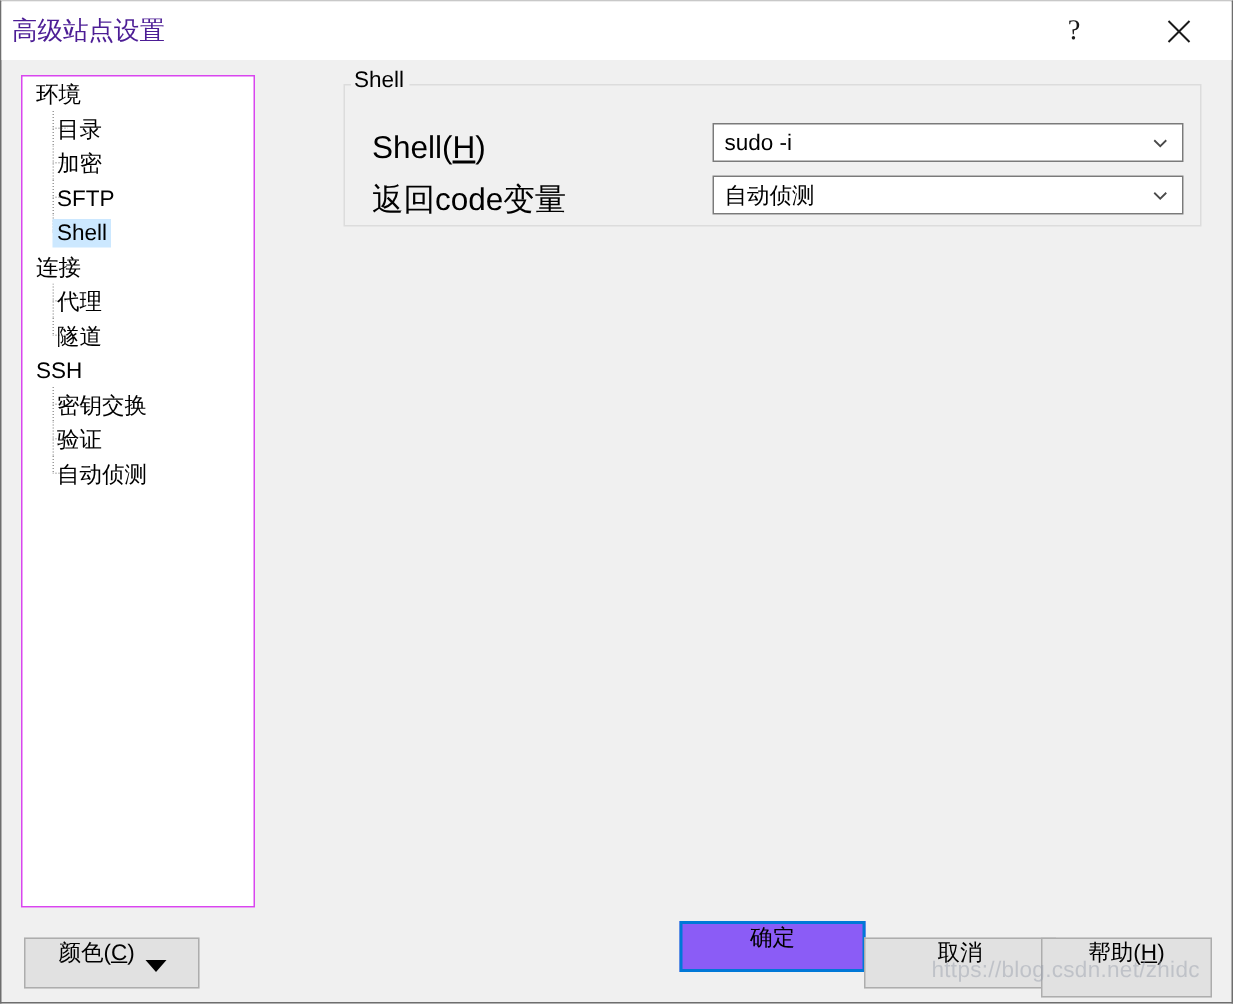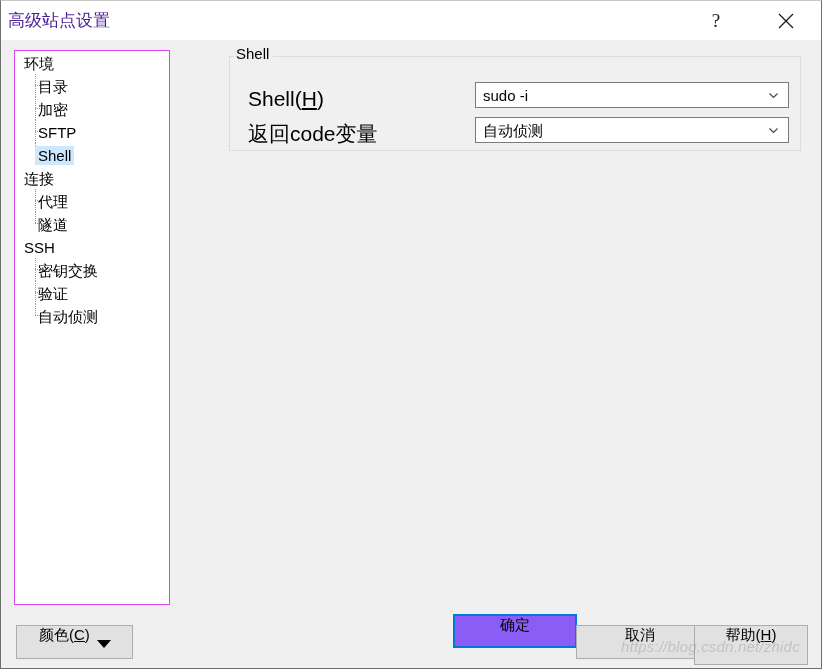--- a/index.html
+++ b/index.html
@@ -252,21 +252,20 @@
   #watermark {
     position: absolute;
     left: 620px;
     top: 637px;
     font-size: 15px;
     letter-spacing: 0.2px;
     color: rgba(150,158,170,0.45);
     white-space: nowrap;
     pointer-events: none;
     font-family: "Liberation Sans", "DejaVu Sans", sans-serif;
-    font-style: italic;
   }
 </style>
 </head>
 <body>
 
 <div id="window">
 
   <div id="titlebar">
     <div id="title-text">高级站点设置</div>
     <button class="caption-btn" id="help-btn">

